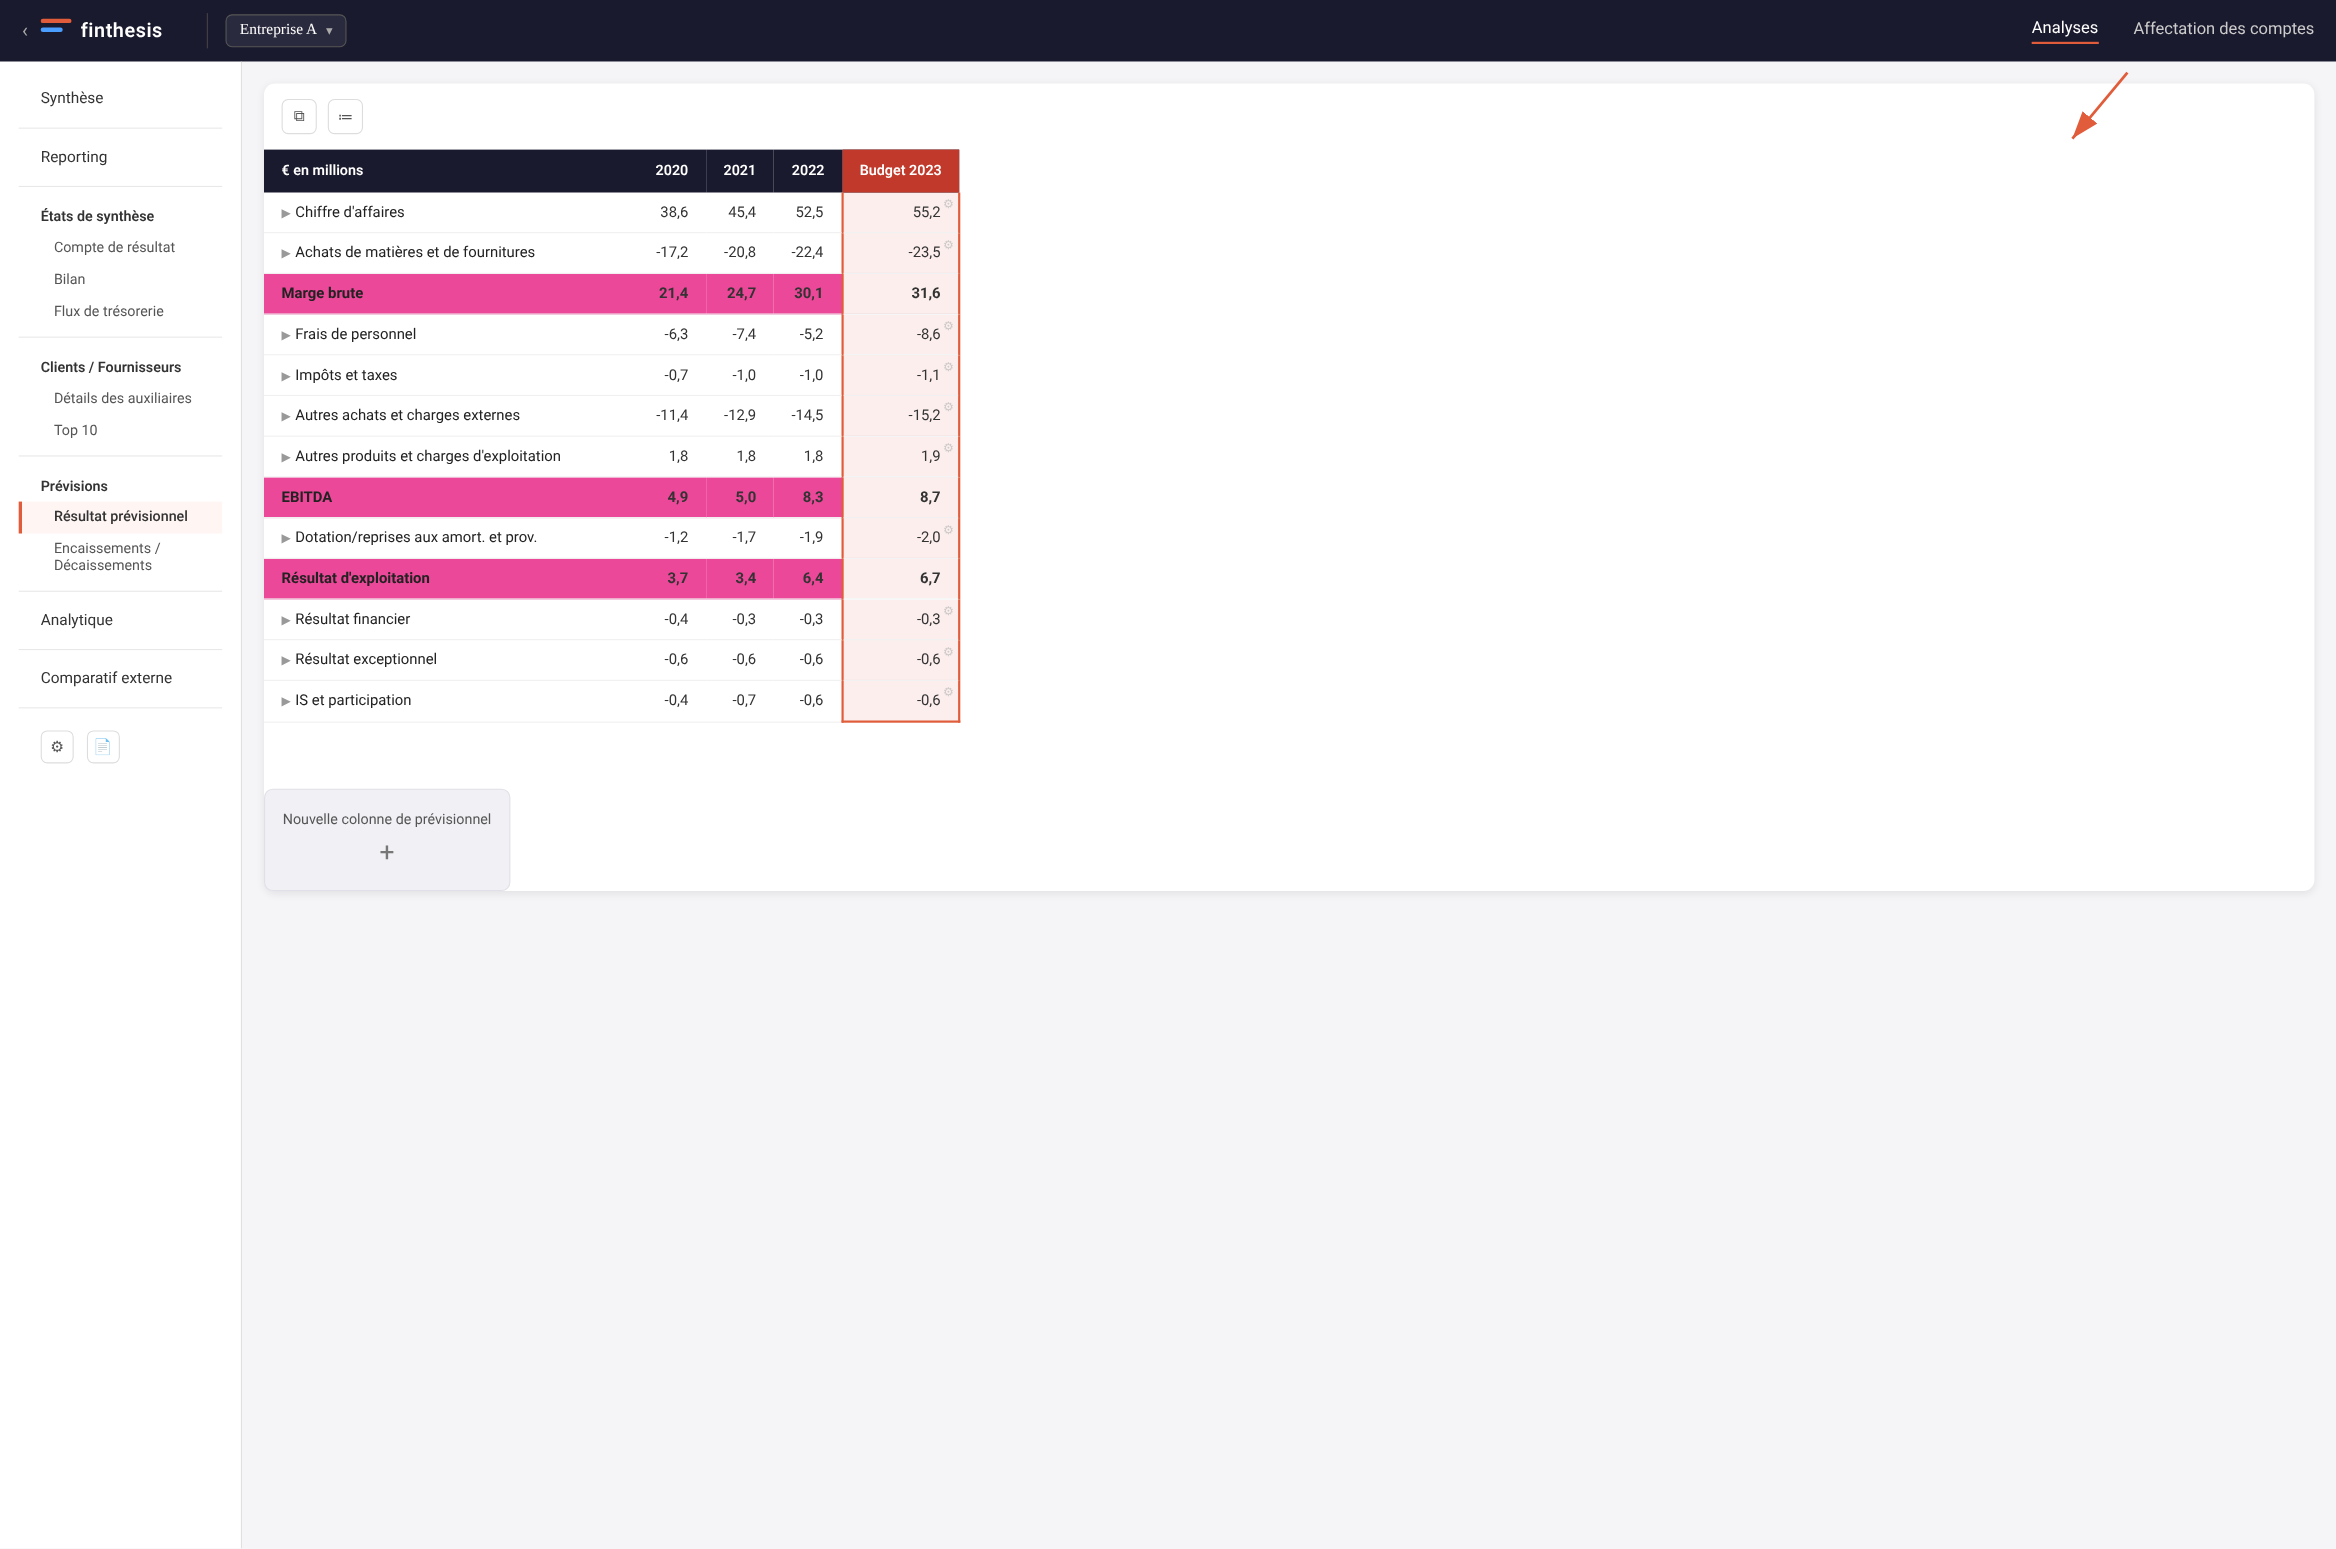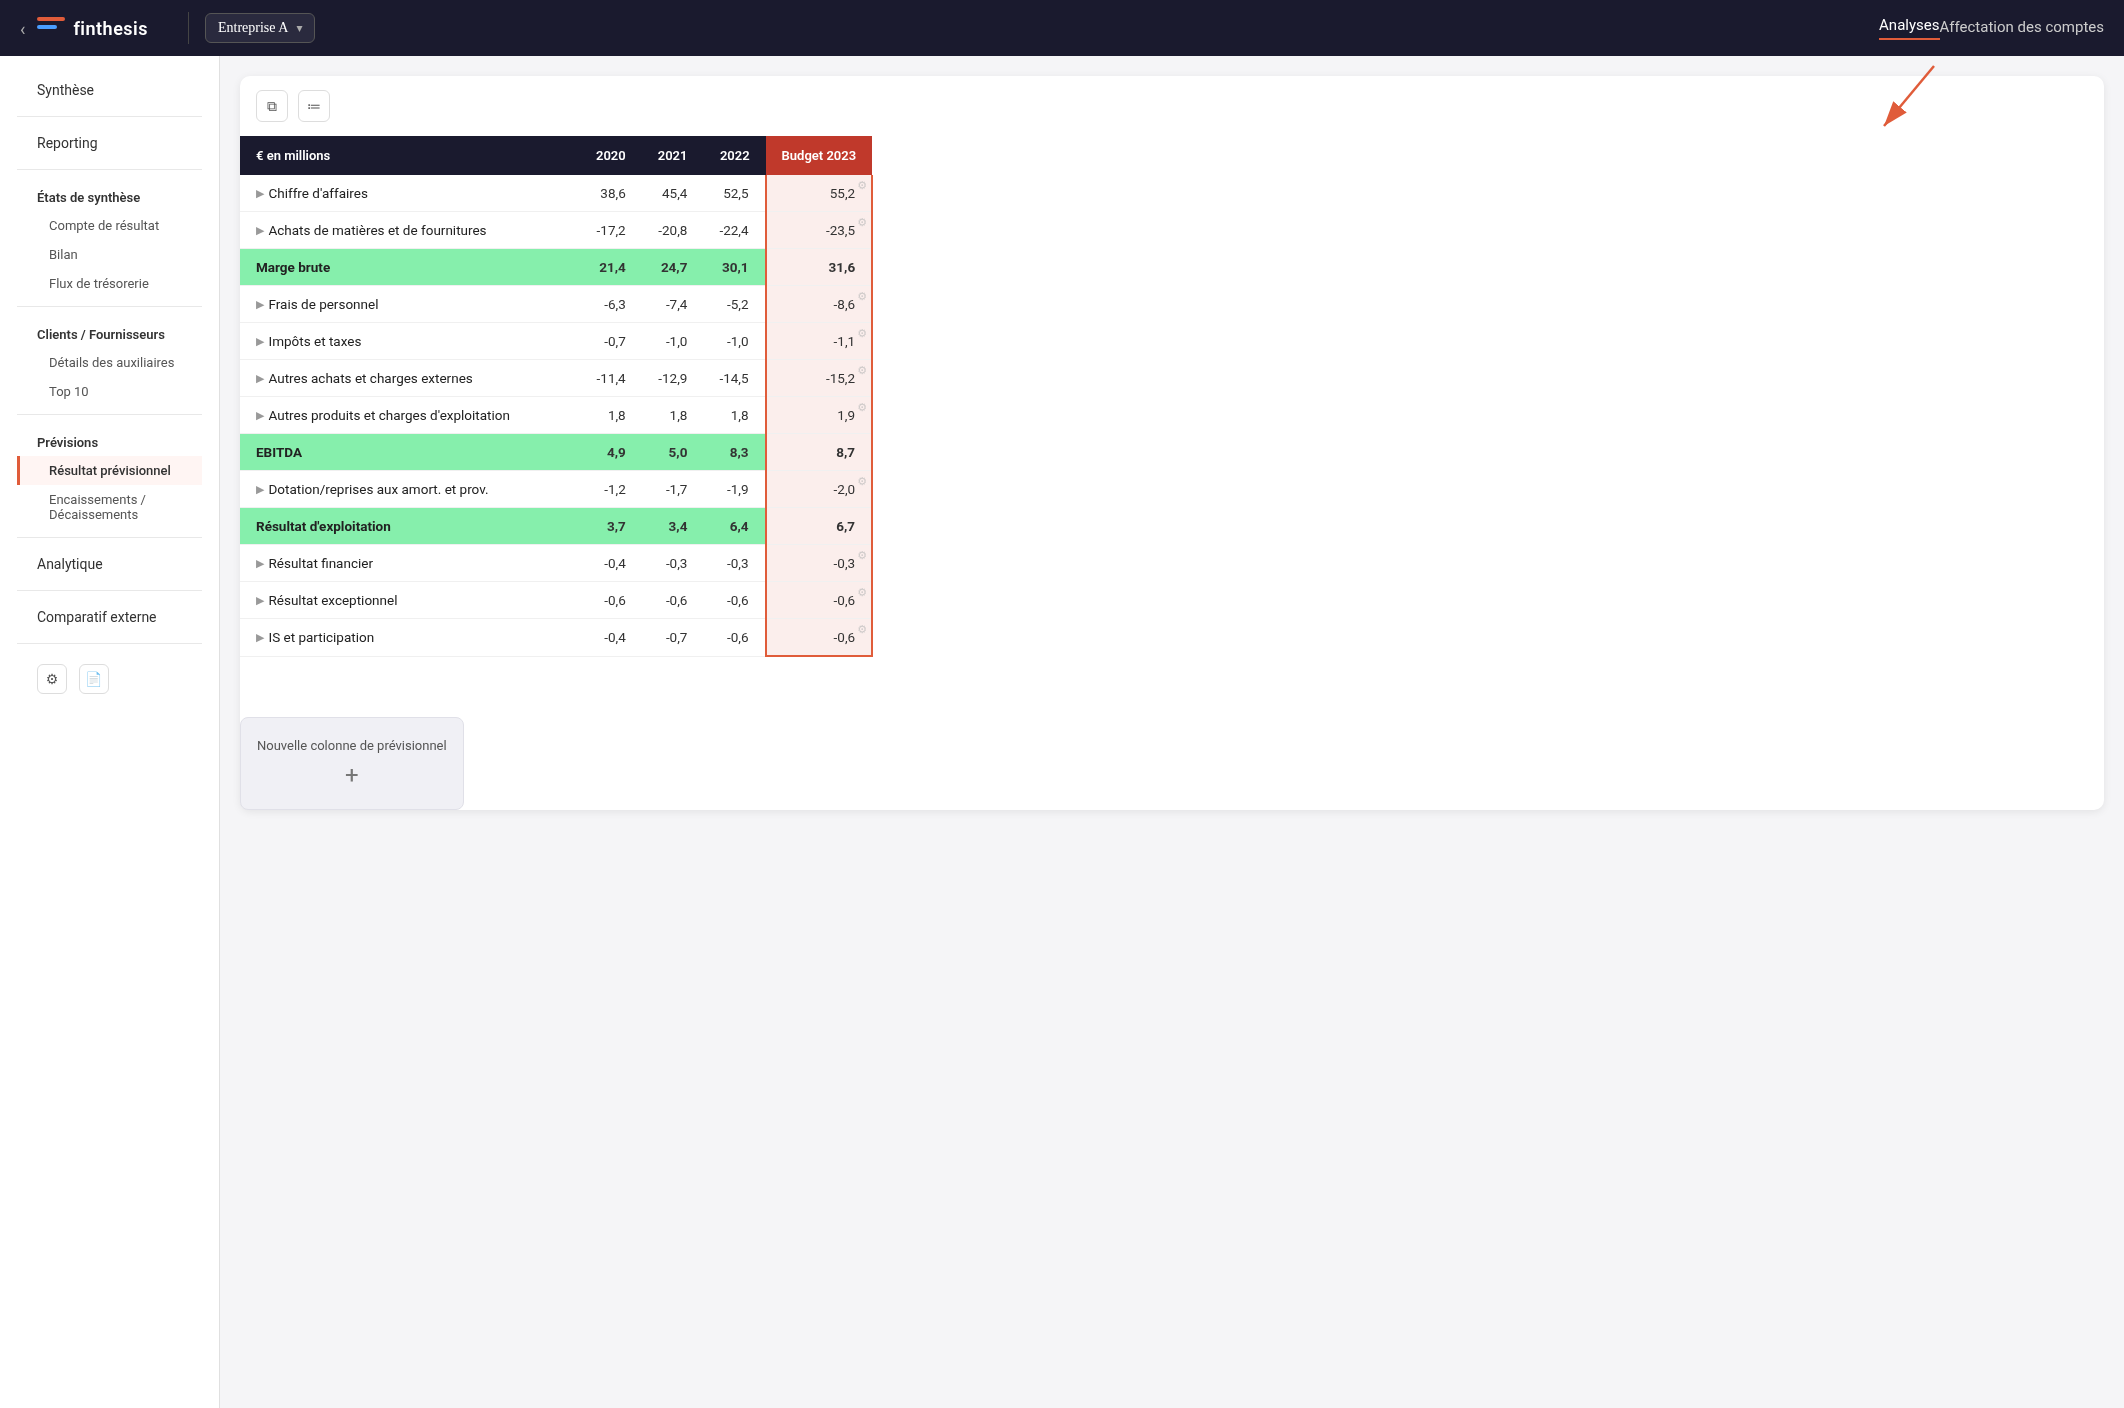--- a/index.html
+++ b/index.html
@@ -61,21 +61,22 @@
       align-items: center;
       gap: 8px;
       cursor: pointer;
       font-size: 14px;
       font-family: Liberation Serif, serif;
     }
     .company-selector .chevron { font-size: 12px; color: #aaa; }
     .nav-right {
       margin-left: auto;
       display: flex;
-      align-items: flex-end;
+      align-items: center;
+      gap: 32px;
     }
     .nav-link {
       color: #ccc;
       font-size: 15px;
       cursor: pointer;
       padding-bottom: 4px;
       text-decoration: none;
     }
     .nav-link.active {
       color: white;
@@ -253,21 +254,21 @@
     .fin-table .gear-icon {
       position: absolute;
       right: 4px;
       top: 4px;
       font-size: 11px;
       color: #bbb;
       opacity: 0.7;
     }
     .row-bold td {
       font-weight: 700;
-      background: #86efac;
+      background: #ec4899;
     }
     .row-bold td.budget-cell {
       background: rgba(220, 90, 70, 0.15);
     }
     .expand-icon {
       color: #999;
       font-size: 11px;
       margin-right: 4px;
     }
     .row-label-wrap {

